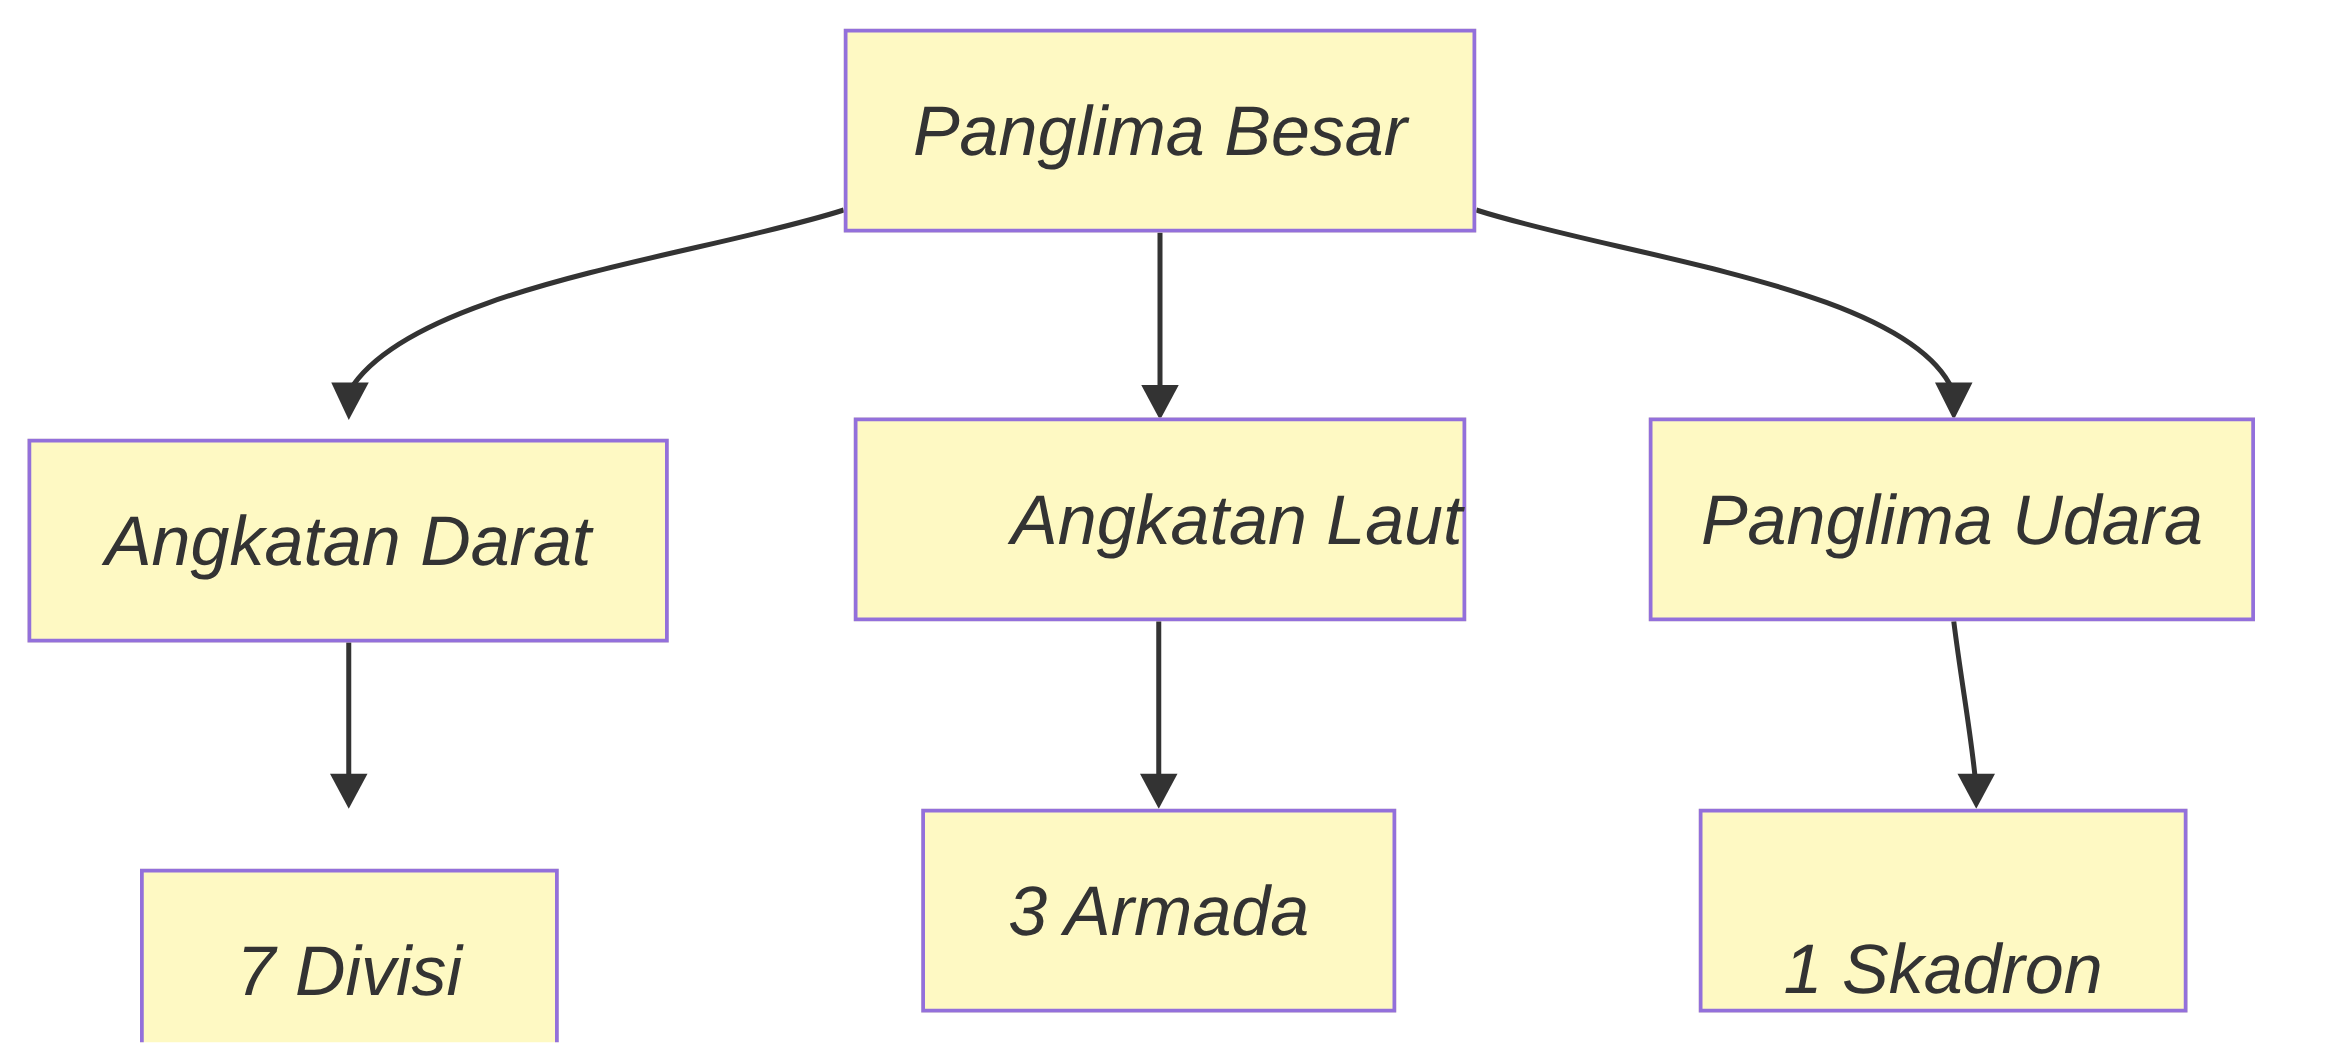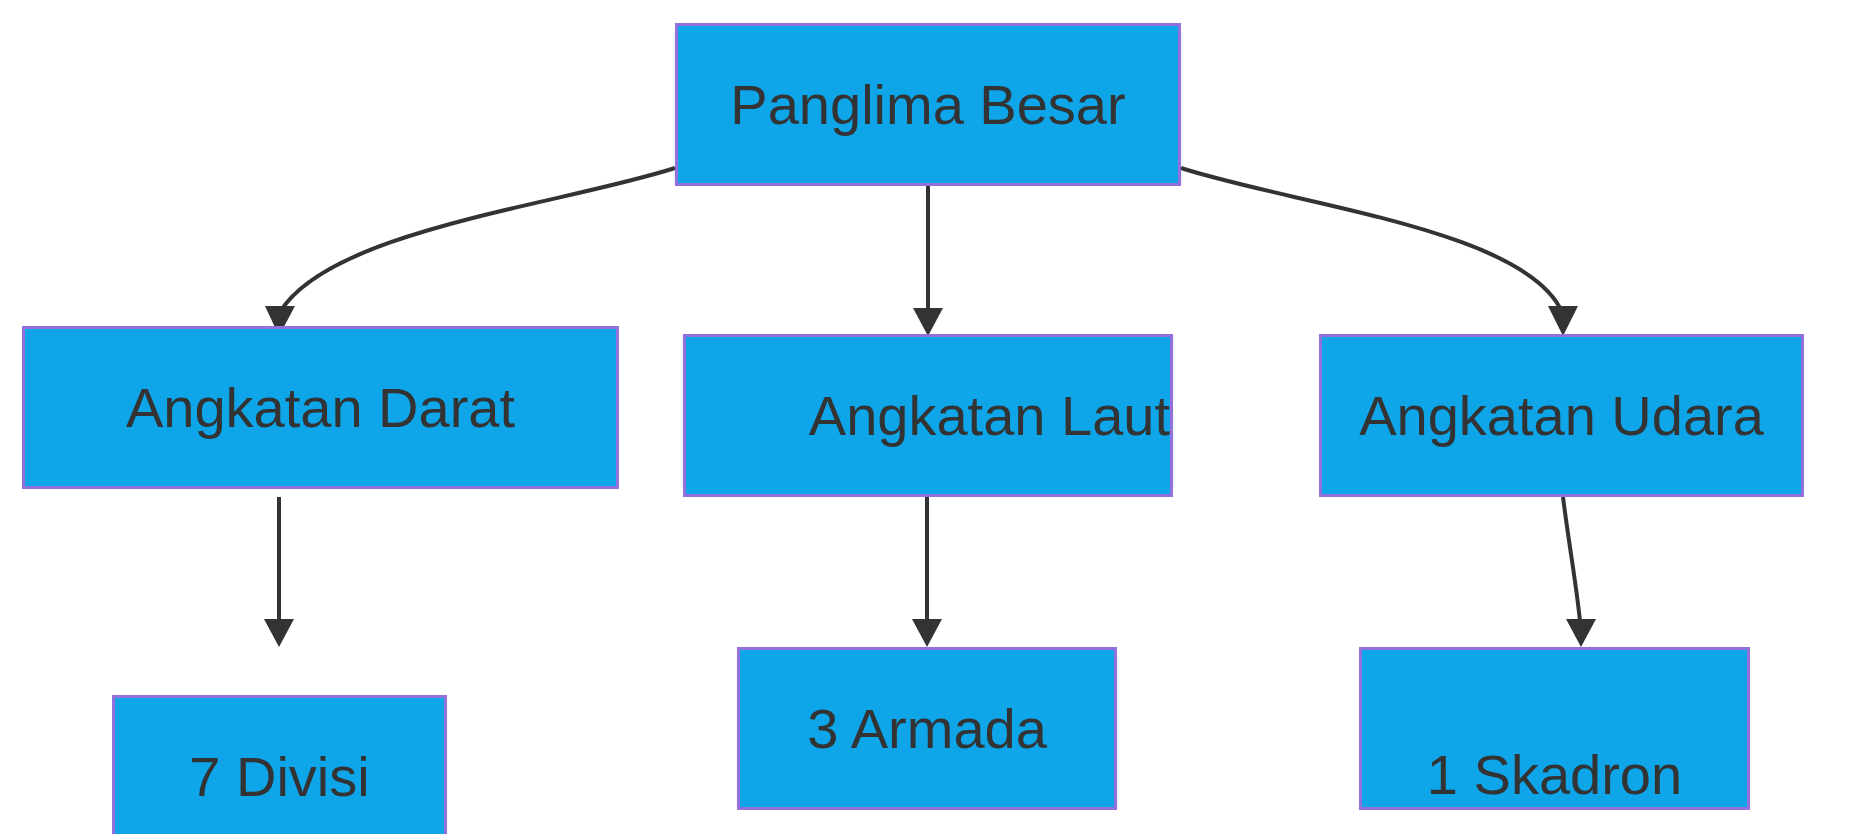--- a/index.html
+++ b/index.html
@@ -26,32 +26,33 @@
     stroke: #333333;
     stroke-width: 4px;
   }
   .arrowhead {
     fill: #333333;
     stroke: none;
   }
   .node {
     position: absolute;
     box-sizing: border-box;
-    background: #0ea5e9;
+    background: #fef9c3;
     border: 3.5px solid #9370DB;
     color: #333333;
     font-size: 56px;
     display: flex;
     align-items: center;
     justify-content: center;
     text-align: center;
     white-space: nowrap;
+    font-style: italic;
   }
   .node-root    { left: 675px;  top: 23px;  width: 506px; height: 163px; }
-  .node-branch1 { left: 22px;   top: 326px; width: 597px; height: 163px; }
+  .node-branch1 { left: 22px;   top: 351px; width: 513px; height: 163px; }
   .node-branch2 { left: 683px;  top: 334px; width: 490px; height: 163px; justify-content: flex-end; }
   .node-branch3 { left: 1319px; top: 334px; width: 485px; height: 163px; }
   .node-leaf1   { left: 112px;  top: 647px; width: 335px; height: 163px; margin-top: 48px; }
   .node-leaf2   { left: 737px;  top: 647px; width: 380px; height: 163px; }
   .node-leaf3   { left: 1359px; top: 647px; width: 391px; height: 163px; align-items: flex-end; }
 </style>
 </head>
 <body>
 
 <div class="canvas">
@@ -95,21 +96,21 @@
 
   <div class="node node-branch1">
     <span>Angkatan Darat</span>
   </div>
 
   <div class="node node-branch2">
     <span>Angkatan Laut</span>
   </div>
 
   <div class="node node-branch3">
-    <span>Angkatan Udara</span>
+    <span>Panglima Udara</span>
   </div>
 
   <div class="node node-leaf1">
     <span>7 Divisi</span>
   </div>
 
   <div class="node node-leaf2">
     <span>3 Armada</span>
   </div>
 

